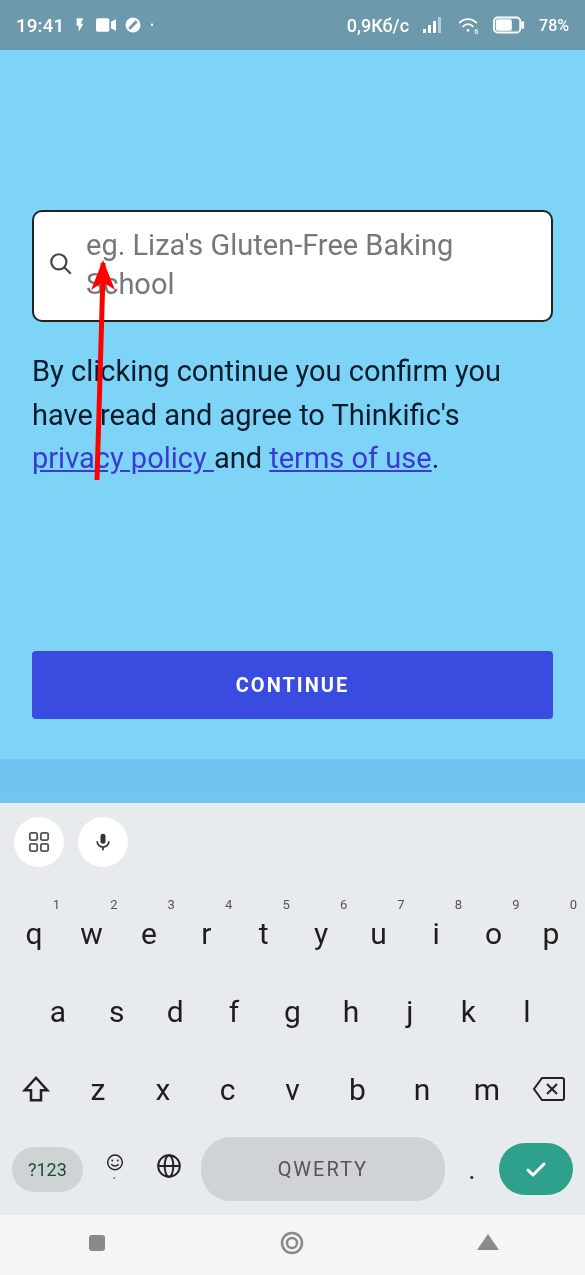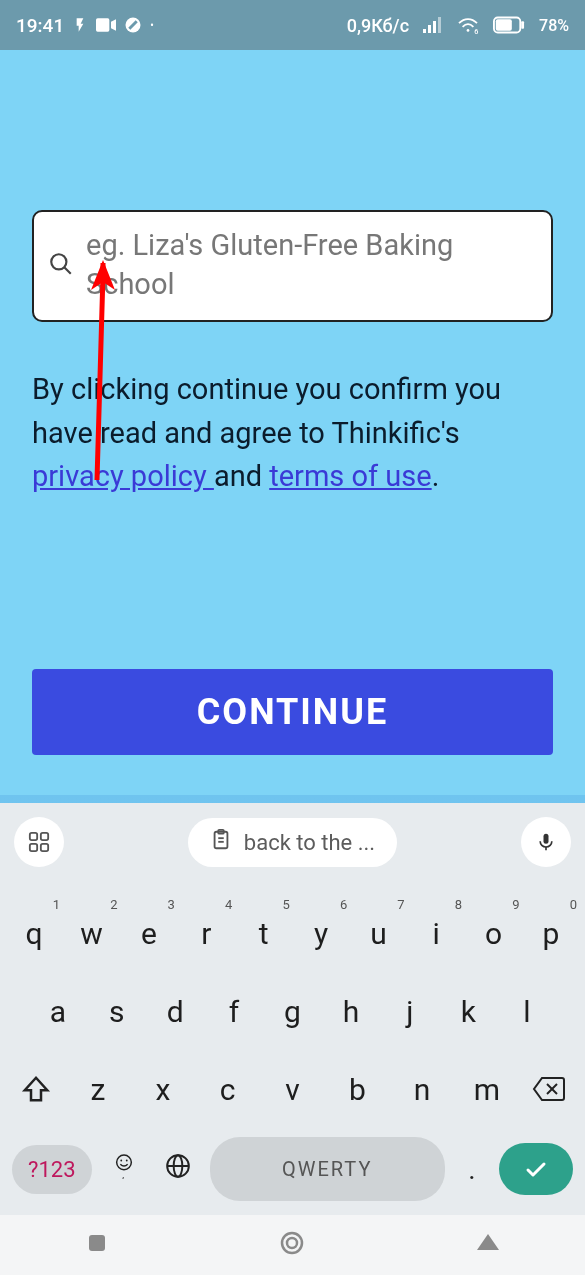--- a/index.html
+++ b/index.html
@@ -13,42 +13,42 @@
 
   
   .app-top { background:#7ed4f6; padding:160px 32px 40px; }
   .app-bottom { background:linear-gradient(#6fc4ef,#7cc3ed); padding:0 32px 130px; }
 
   .search-box { display:flex; align-items:center; background:#fff; border:2px solid #222; border-radius:10px; padding:14px 14px; gap:12px; position:relative; }
   .search-icon { color:#444; }
   .search-input { flex:1; border:none; outline:none; font-size:29px; color:#333; background:transparent; line-height:1.35; resize:none; font-family:inherit; height:80px; }
   .search-input::placeholder { color:#777; }
 
-  .consent { margin-top:46px; font-size:29px; line-height:1.5; color:#0b1c2c; }
+  .consent { margin-top:28px; font-size:29px; line-height:1.5; color:#0b1c2c; }
   .consent a { color:#3a3ad6; text-decoration:underline; }
 
-  .continue-btn { display:block; width:100%; background:#3a4be0; color:#fff; border:none; font-size:36px; font-weight:700; letter-spacing:2px; padding:22px 0; border-radius:4px; margin-top:170px; cursor:pointer; }
+  .continue-btn { display:block; width:100%; background:#3a4be0; color:#fff; border:none; font-size:20px; font-weight:700; letter-spacing:2px; padding:22px 0; border-radius:4px; margin-top:170px; cursor:pointer; }
 
   
   .arrow-wrap { position:absolute; left:73px; top:260px; z-index:50; pointer-events:none; }
 
   
   .keyboard { position:absolute; left:0; bottom:0; width:585px; background:#e7ebee; }
   .kb-suggest { display:flex; align-items:center; gap:14px; padding:14px 14px; }
   .circle-btn { width:50px; height:50px; background:#fff; border-radius:50%; display:flex; align-items:center; justify-content:center; color:#444; }
   .suggest-pill { flex:0 0 auto; margin:0 auto; background:#fff; border-radius:28px; display:flex; align-items:center; gap:12px; padding:10px 22px; font-size:22px; color:#5c5c5c; }
   .kb-rows { padding:4px 6px 14px; }
   .kb-row { display:flex; justify-content:space-between; align-items:center; margin-top:18px; padding:0 2px; }
   .key { width:52px; height:60px; display:flex; align-items:center; justify-content:center; font-size:30px; color:#1e1e1e; position:relative; }
   .key sup { position:absolute; top:-6px; right:0; font-size:13px; color:#555; }
   .row2 { padding:0 26px; }
   .row3 { padding:0 2px; }
   .shift-key,.bksp-key { width:56px; color:#222; }
   .row4 { padding:0 6px; gap:10px; }
-  .sym-key { background:#cfd3d6; border-radius:30px; padding:12px 16px; font-size:22px; color:#be185d; }
+  .sym-key { background:#cfd3d6; border-radius:30px; padding:12px 16px; font-size:18px; color:#14532d; }
   .globe-key,.emoji-key { font-size:26px; color:#222; width:44px; text-align:center; }
   .space-key { flex:1; background:#cfd3d6; border-radius:30px; height:64px; display:flex; align-items:center; justify-content:center; font-size:20px; letter-spacing:2px; color:#555; }
   .dot-key { width:34px; font-size:28px; color:#222; text-align:center; }
   .enter-key { width:74px; height:52px; background:#2da18b; border-radius:30px; display:flex; align-items:center; justify-content:center; color:#fff; }
 
   
   .navbar { background:#f4f5f6; height:60px; display:flex; align-items:center; justify-content:space-around; }
   .navbtn { color:#6d6d6d; }
 
   .screen-root { position:relative; width:585px; height:1275px; background:#7ed4f6; overflow:hidden; }
@@ -139,31 +139,20 @@
   <div class="keyboard">
 
     <div class="kb-suggest">
       <div class="circle-btn">
         <svg width="22" height="22" viewBox="0 0 24 24" fill="none" stroke="#555" stroke-width="2">
             <rect x="2" y="2" width="8" height="8" rx="2"></rect>
             <rect x="14" y="2" width="8" height="8" rx="2"></rect>
             <rect x="2" y="14" width="8" height="8" rx="2"></rect>
             <rect x="14" y="14" width="8" height="8" rx="2"></rect>
           </svg>
-      </div>
-      <div class="suggest-pill">
-        <span>
-          <svg width="22" height="24" viewBox="0 0 24 24" fill="none" stroke="#555" stroke-width="2">
-              <rect x="5" y="3" width="14" height="18" rx="2"></rect>
-              <rect x="9" y="1" width="6" height="4" rx="1"></rect>
-              <line x1="9" y1="10" x2="15" y2="10"></line>
-              <line x1="9" y1="14" x2="15" y2="14"></line>
-            </svg>
-        </span>
-        <span>back to the ...</span>
       </div>
       <div class="circle-btn">
         <svg width="20" height="26" viewBox="0 0 24 24" fill="#333">
             <path d="M12 14a3 3 0 0 0 3-3V5a3 3 0 0 0-6 0v6a3 3 0 0 0 3 3z"></path>
             <path d="M19 11a7 7 0 0 1-14 0" fill="none" stroke="#333" stroke-width="2"></path>
             <line x1="12" y1="18" x2="12" y2="22" stroke="#333" stroke-width="2"></line>
           </svg>
       </div>
     </div>
 

